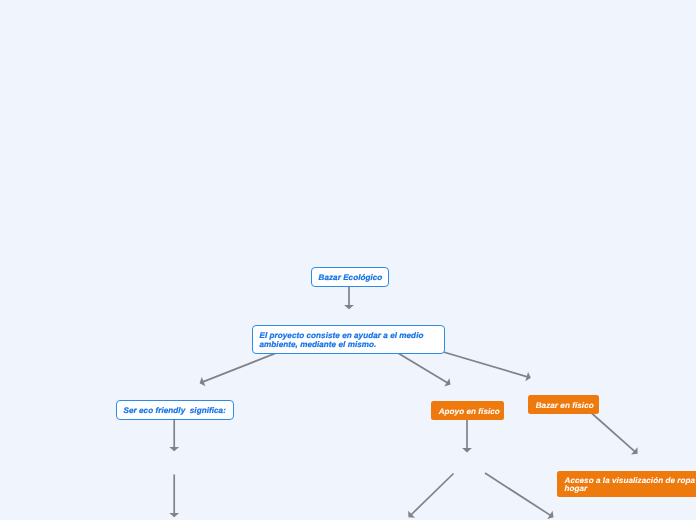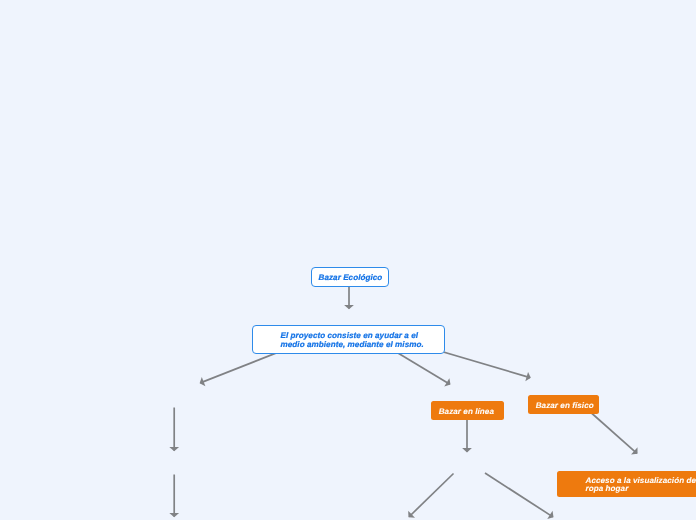--- a/index.html
+++ b/index.html
@@ -12,21 +12,21 @@
   .node-layer{position:absolute;left:0;top:16px;width:696px;height:520px;font-style:italic;}
   .node{position:absolute;box-sizing:border-box;display:flex;align-items:center;
         border-radius:4px;font-weight:bold;font-size:8.1px;line-height:8.8px;
         letter-spacing:0.06px;}
   .node.blue{background:#ffffff;border:1.7px solid #2e8bea;color:#1473e6;}
   .node.orange{background:#ee7a0e;border:none;color:#ffffff;border-radius:2.5px;}
   .node .node-text{display:block;width:100%;padding:3.1px 7px 0;
         opacity:0.999;transform:translateZ(0);-webkit-text-stroke:0.22px currentColor;}
   .node.orange .node-text{-webkit-text-stroke:0.08px currentColor;padding-left:7.7px;padding-right:7.7px;}
   .node.nowrap .node-text{white-space:nowrap;}
-  .node.multi .node-text{padding-top:3.3px;margin-left:21px;}
+  .node.multi .node-text{padding-top:3.3px;}
 </style>
 </head>
 <body>
 
 <div id="canvas">
 
   <svg class="edge-layer" id="edge-layer" viewBox="0 0 696 520" width="696" height="520">
       <g>
         <line x1="349" y1="274.5" x2="349" y2="308.5" stroke="#808285" stroke-width="1.7"></line>
         <path d="M 349 309.3 L 344.1 305 L 353.9 305 Z" fill="#808285"></path>
@@ -72,24 +72,27 @@
   <div class="node-layer" id="node-layer">
 
     <div class="node blue nowrap" style="left:310.5px;top:251px;width:78px;height:20px">
       <span class="node-text">Bazar Ecológico</span>
     </div>
 
     <div class="node blue multi" style="left:251.5px;top:309px;width:193px;height:28.6px">
       <span class="node-text">El proyecto consiste en ayudar a el medio ambiente, mediante el mismo.</span>
     </div>
 
+    <div class="node blue nowrap" style="left:115.5px;top:384px;width:118px;height:20.4px">
+      <span class="node-text">Ser eco friendly &nbsp;significa:</span>
+    </div>
 
 
     <div class="node orange nowrap" style="left:431px;top:385px;width:73px;height:19px">
-      <span class="node-text">Bazar en línea</span>
+      <span class="node-text">Apoyo en físico</span>
     </div>
 
     <div class="node orange nowrap" style="left:528px;top:379px;width:71px;height:19px">
       <span class="node-text">Bazar en físico</span>
     </div>
 
 
     <div class="node orange multi" style="left:556.8px;top:454.5px;width:165px;height:26.4px">
       <span class="node-text">Acceso a la visualización de ropa hogar</span>
     </div>

